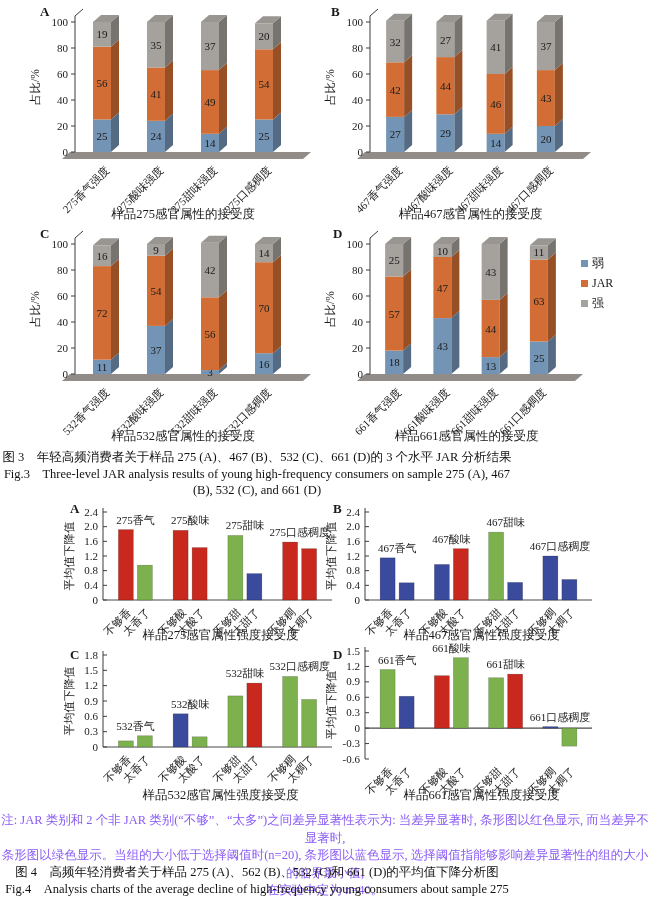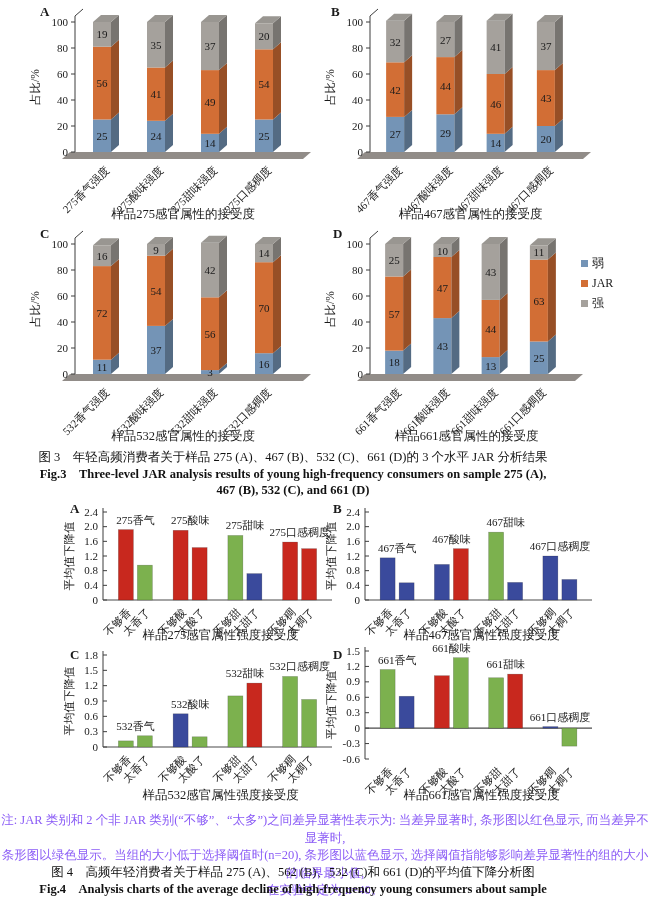--- a/index.html
+++ b/index.html
@@ -1,21 +1,21 @@
 <!DOCTYPE html>
 <html><head>
 <meta charset="utf-8">
 <style>
   html,body{margin:0;padding:0;background:#fff;}
   #page{position:relative;width:650px;height:899px;background:#ffffff;overflow:hidden;
         font-family:"Liberation Serif","DejaVu Serif",serif;}
   svg.chart{position:absolute;overflow:visible;}
   svg text{font-family:"Liberation Serif","DejaVu Serif",serif;fill:#1a1a1a;}
-  .cap{position:absolute;left:0;width:514px;text-align:center;font-size:12.5px;color:#111;margin-left:36px;}
-  .cap.bold{font-weight:bold;}
+  .cap{position:absolute;left:0;width:514px;text-align:center;font-size:12.5px;color:#111;}
+  .cap.bold{font-weight:normal;}
   #note{position:absolute;left:0;top:812px;width:650px;text-align:center;
         color:#8b5cf6;font-size:12.5px;line-height:17.5px;}
 </style>
 </head>
 <body>
 
 <div id="page">
   <div class="cap" style="top:449px">图 3　年轻高频消费者关于样品 275 (A)、467 (B)、532 (C)、661 (D)的 3 个水平 JAR 分析结果</div>
   <div class="cap bold" style="top:466px">Fig.3　Three-level JAR analysis results of young high-frequency consumers on sample 275 (A), 467 (B), 532 (C), and 661 (D)</div>
 

